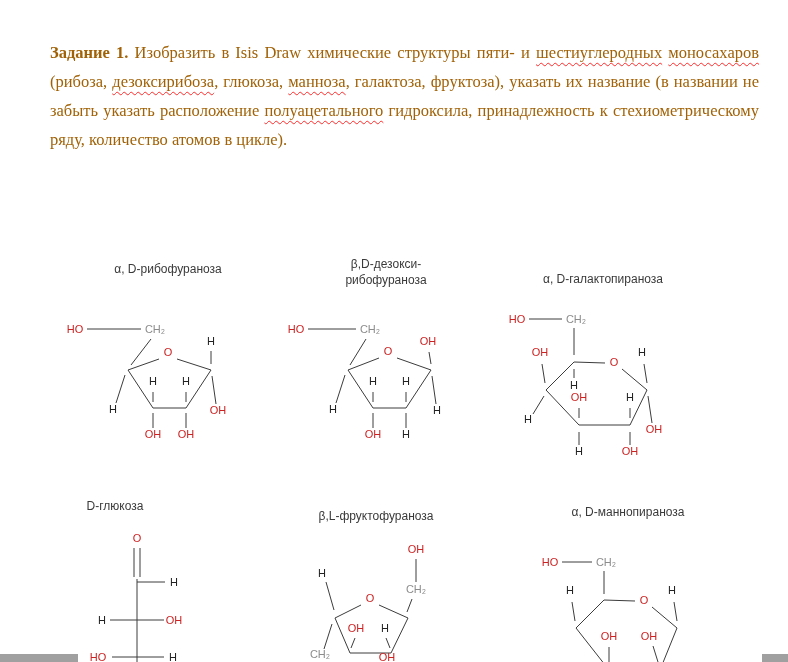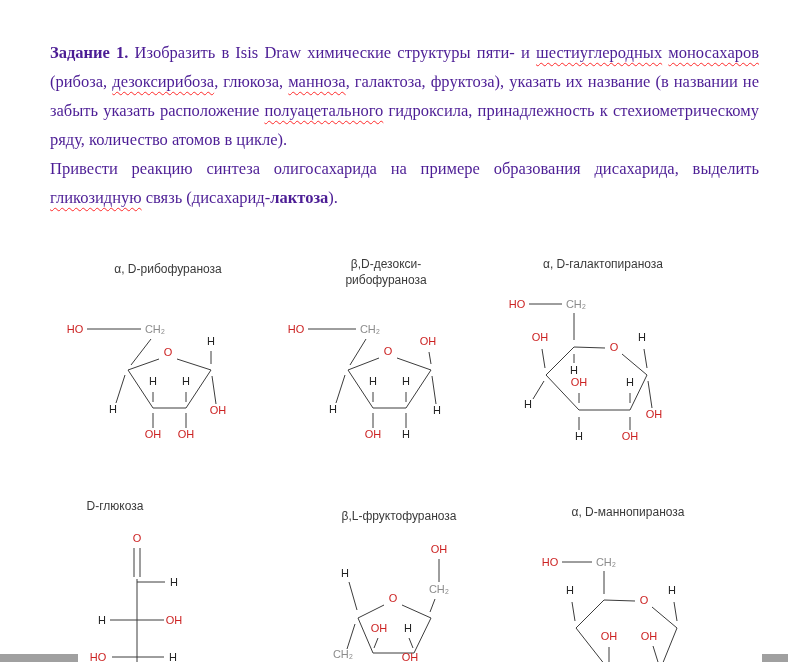--- a/index.html
+++ b/index.html
@@ -1,19 +1,19 @@
 <!DOCTYPE html>
 <html lang="ru"><head>
 <meta charset="utf-8">
 <style>
   html,body{margin:0;padding:0;background:#ffffff;}
   .page{position:relative;width:788px;height:662px;background:#ffffff;overflow:hidden;
         font-family:"Liberation Serif", serif;}
   .text-block{position:absolute;left:50px;top:38px;width:709px;font-size:16.5px;
-        line-height:29px;text-align:justify;color:#4c1d95;}
+        line-height:29px;text-align:justify;color:#a16207;}
   .text-block p{margin:0;}
   .bold{font-weight:bold;}
   .squiggle{text-decoration-line:underline;text-decoration-style:wavy;
         text-decoration-color:#ff2a2a;text-decoration-thickness:1px;text-underline-offset:4px;}
   .mol{position:absolute;margin:0;}
   .mol svg{display:block;}
   .mol text{font-family:"Liberation Sans", sans-serif;}
   .atom{font-size:11px;fill:#222222;}
   .mtitle{font-size:12px;fill:#3a3a3a;}
   .red{fill:#cc2222;}
@@ -23,21 +23,20 @@
   .page-edge.left{left:0;width:78px;}
   .page-edge.right{left:762px;width:26px;}
 </style>
 </head>
 <body>
 
 <div class="page">
 
   <div class="text-block">
     <p><span class="bold">Задание 1.</span><span> Изобразить в Isis Draw химические структуры пяти- и </span><span class="squiggle">шестиуглеродных</span><span> </span><span class="squiggle">моносахаров</span><span> (рибоза, </span><span class="squiggle">дезоксирибоза</span><span>, глюкоза, </span><span class="squiggle">манноза</span><span>, галактоза, фруктоза), указать их название (в названии не забыть указать расположение </span><span class="squiggle">полуацетального</span><span> гидроксила, принадлежность к стехиометрическому ряду, количество атомов в цикле).</span></p>
-    <p><span>Привести реакцию синтеза олигосахарида на примере образования дисахарида, выделить </span><span class="squiggle">гликозидную</span><span> связь (дисахарид-</span><span class="bold">лактоза</span><span>).</span></p>
   </div>
 
   <figure class="mol" style="left:61px;top:255px">
     <svg width="200" height="200" viewBox="0 0 200 200">
       <text class="mtitle" x="107" y="18" text-anchor="middle">α, D-рибофураноза</text>
       <g>
         <line x1="26" y1="74" x2="80" y2="74"></line>
         <line x1="90" y1="84" x2="70" y2="110"></line>
         <line x1="67" y1="115" x2="98" y2="104"></line>
         <line x1="116" y1="104" x2="150" y2="115"></line>
@@ -91,21 +90,21 @@
       <text class="atom red" x="152" y="90" text-anchor="middle">OH</text>
       <text class="atom" x="161" y="159" text-anchor="middle">H</text>
       <text class="atom" x="130" y="130" text-anchor="middle">H</text>
       <text class="atom" x="130" y="183" text-anchor="middle">H</text>
       <text class="atom" x="97" y="130" text-anchor="middle">H</text>
       <text class="atom red" x="97" y="183" text-anchor="middle">OH</text>
       <text class="atom" x="57" y="158" text-anchor="middle">H</text>
     </svg>
   </figure>
 
-  <figure class="mol" style="left:500px;top:250px">
+  <figure class="mol" style="left:500px;top:265px">
     <svg width="220" height="210" viewBox="0 0 220 210">
       <text class="mtitle" x="103" y="18" text-anchor="middle">α, D-галактопираноза</text>
       <g>
         <line x1="29" y1="54" x2="62" y2="54"></line>
         <line x1="74" y1="63" x2="74" y2="90"></line>
         <line x1="74" y1="97" x2="105" y2="98"></line>
         <line x1="122" y1="104" x2="147" y2="125"></line>
         <line x1="147" y1="125" x2="130" y2="160"></line>
         <line x1="130" y1="160" x2="79" y2="160"></line>
         <line x1="79" y1="160" x2="46" y2="125"></line>
@@ -150,21 +149,21 @@
       </g>
       <text class="atom red" x="67" y="45" text-anchor="middle">O</text>
       <text class="atom" x="104" y="89" text-anchor="middle">H</text>
       <text class="atom" x="32" y="127" text-anchor="middle">H</text>
       <text class="atom red" x="104" y="127" text-anchor="middle">OH</text>
       <text class="atom red" x="28" y="164" text-anchor="middle">HO</text>
       <text class="atom" x="103" y="164" text-anchor="middle">H</text>
     </svg>
   </figure>
 
-  <figure class="mol" style="left:321px;top:505px">
+  <figure class="mol" style="left:298px;top:505px">
     <svg width="170" height="157" viewBox="0 0 170 157">
       <text class="mtitle" x="78" y="15" text-anchor="middle">β,L-фруктофураноза</text>
       <g>
         <line x1="118" y1="54" x2="118" y2="77"></line>
         <line x1="114" y1="94" x2="109" y2="107"></line>
         <line x1="28" y1="77" x2="36" y2="105"></line>
         <line x1="37" y1="113" x2="63" y2="100"></line>
         <line x1="81" y1="100" x2="110" y2="113"></line>
         <line x1="110" y1="113" x2="93" y2="148"></line>
         <line x1="93" y1="148" x2="52" y2="148"></line>

